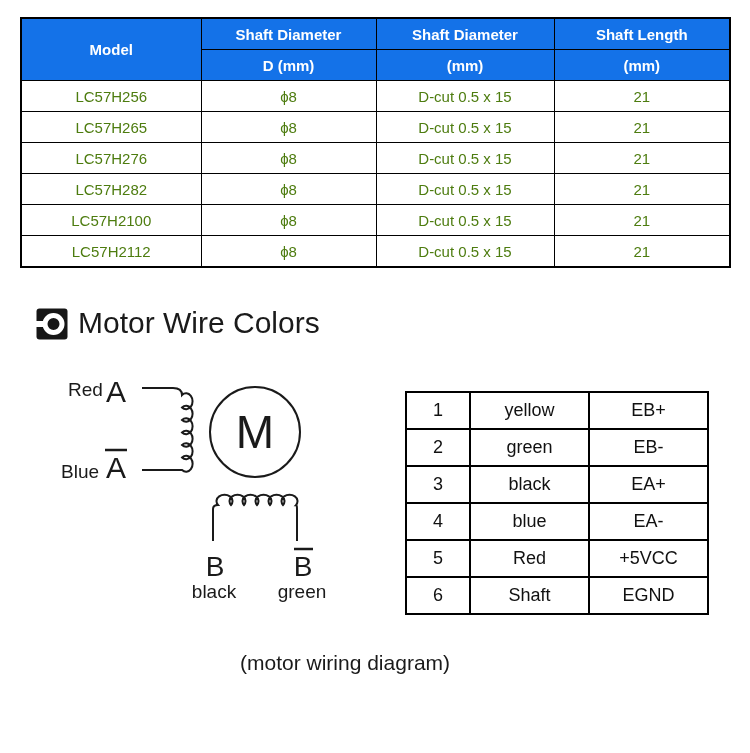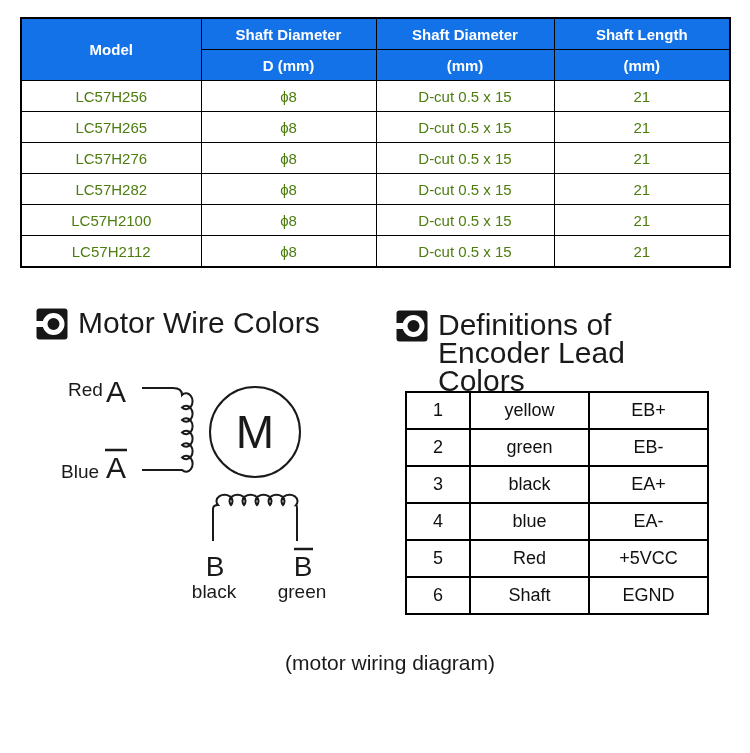--- a/index.html
+++ b/index.html
@@ -37,21 +37,21 @@
     position:absolute;left:405px;top:391px;width:302px;
     border-collapse:collapse;table-layout:fixed;border:2px solid #000;
   }
   table.enc td{
     border:2px solid #000;height:35px;text-align:center;vertical-align:middle;
     font-size:18px;color:#111;padding:0;
   }
 
   
   .caption{
-    position:absolute;left:240px;top:651px;width:300px;text-align:center;
+    position:absolute;left:240px;top:651px;width:300px;text-align:left;
     font-size:21px;color:#1a1a1a;
   }
 </style>
 </head>
 <body>
 
 <div class="canvas">
 
   <table class="spec">
     <colgroup>
@@ -115,30 +115,20 @@
     <span class="icon">
       <svg width="32" height="32" viewBox="0 0 32 32">
         <rect x="0.5" y="0.5" width="31" height="31" rx="3" fill="#161616"></rect>
         <circle cx="17.5" cy="16" r="8.5" fill="none" stroke="#ffffff" stroke-width="5"></circle>
         <rect x="0" y="13" width="8" height="6" fill="#ffffff"></rect>
       </svg>
     </span>
     <div class="heading">Motor Wire Colors</div>
   </div>
 
-  <div class="section section-encoder">
-    <span class="icon">
-      <svg width="32" height="32" viewBox="0 0 32 32">
-        <rect x="0.5" y="0.5" width="31" height="31" rx="3" fill="#161616"></rect>
-        <circle cx="17.5" cy="16" r="8.5" fill="none" stroke="#ffffff" stroke-width="5"></circle>
-        <rect x="0" y="13" width="8" height="6" fill="#ffffff"></rect>
-      </svg>
-    </span>
-    <div class="heading">Definitions of Encoder Lead Colors</div>
-  </div>
 
   <svg class="motor-svg" width="300" height="245" viewBox="0 0 300 245">
     <g fill="none" stroke="#1a1a1a" stroke-width="2">
 
       <path d="M 97 23 H 128 Q 137 23 137 30
         a 6.5 8 0 1 1 0.01 12.5
         a 6.5 8 0 1 1 0.01 12.5
         a 6.5 8 0 1 1 0.01 12.5
         a 6.5 8 0 1 1 0.01 12.5
         a 6.5 8 0 1 1 0.01 12.5

